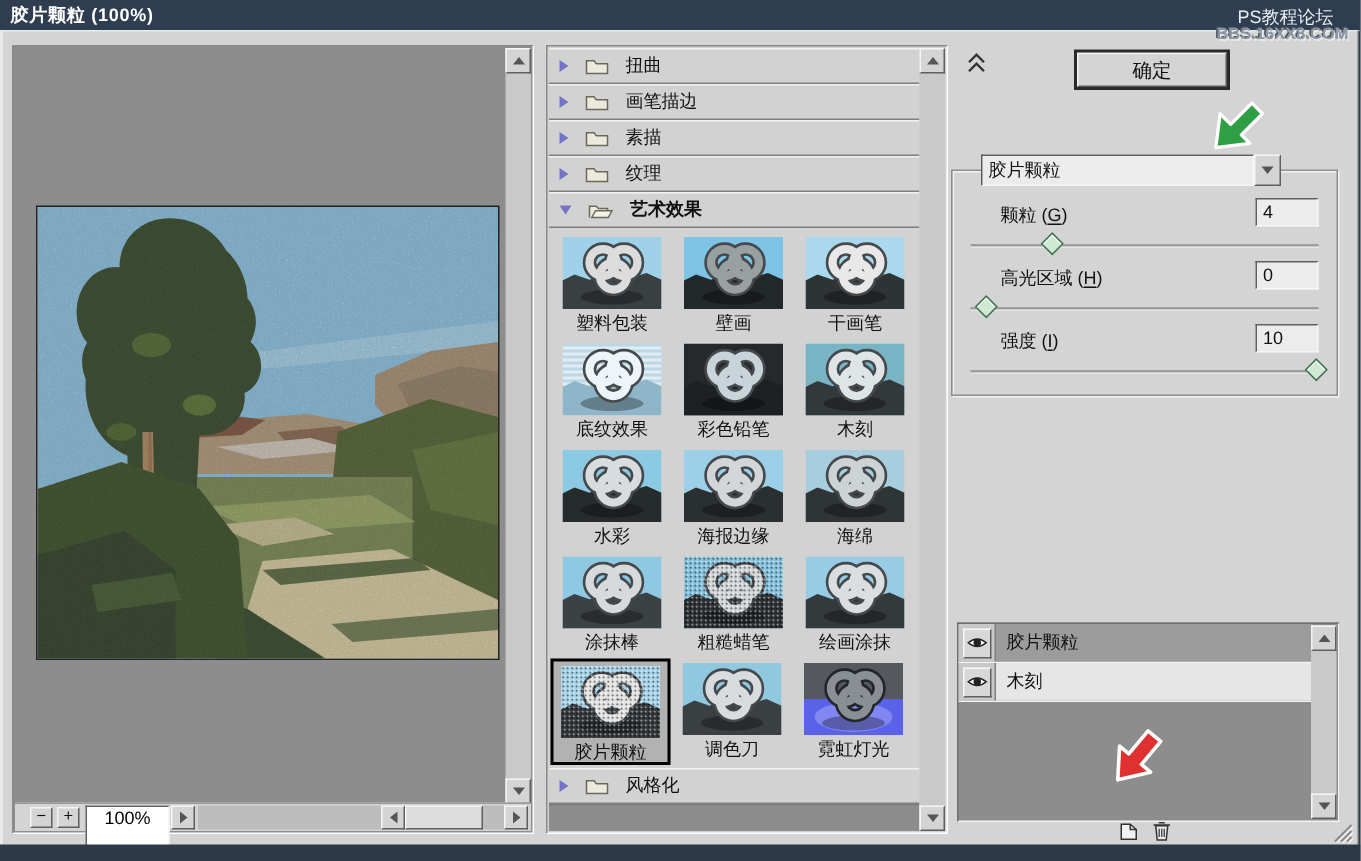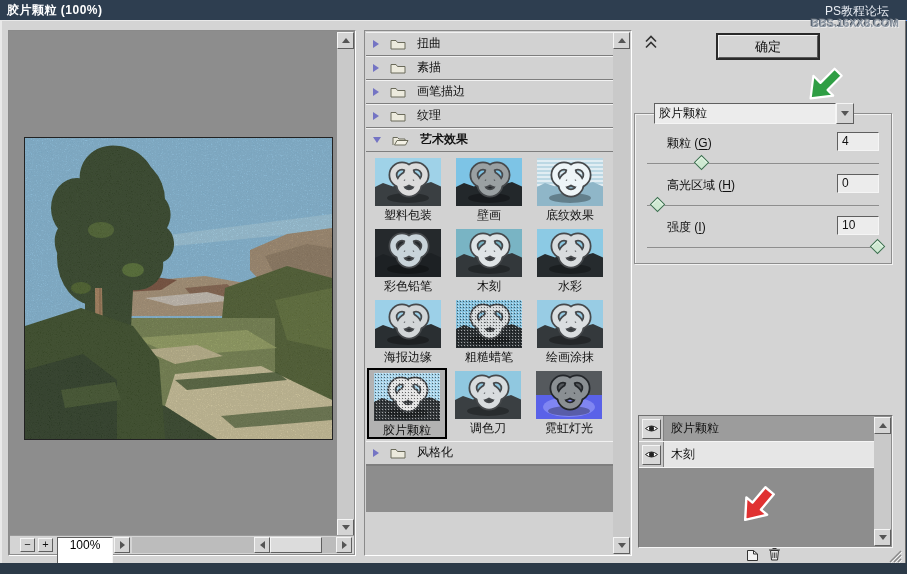--- a/index.html
+++ b/index.html
@@ -243,28 +243,28 @@
           <svg width="16" height="12" viewBox="0 0 16 12">
             <path d="M1 11 V2.5 H6 L7.5 4.5 H15 V11 Z" fill="#eceadd" stroke="#6a6a5a"></path>
           </svg>
           <span>扭曲</span>
         </div>
         <div class="cat-row">
           <span class="tri cat-tri-r"></span>
           <svg width="16" height="12" viewBox="0 0 16 12">
             <path d="M1 11 V2.5 H6 L7.5 4.5 H15 V11 Z" fill="#eceadd" stroke="#6a6a5a"></path>
           </svg>
-          <span>素描</span>
+          <span>画笔描边</span>
         </div>
         <div class="cat-row">
           <span class="tri cat-tri-r"></span>
           <svg width="16" height="12" viewBox="0 0 16 12">
             <path d="M1 11 V2.5 H6 L7.5 4.5 H15 V11 Z" fill="#eceadd" stroke="#6a6a5a"></path>
           </svg>
-          <span>画笔描边</span>
+          <span>素描</span>
         </div>
         <div class="cat-row">
           <span class="tri cat-tri-r"></span>
           <svg width="16" height="12" viewBox="0 0 16 12">
             <path d="M1 11 V2.5 H6 L7.5 4.5 H15 V11 Z" fill="#eceadd" stroke="#6a6a5a"></path>
           </svg>
           <span>纹理</span>
         </div>
         <div class="cat-row bold">
           <span class="tri cat-tri-d"></span>
@@ -303,20 +303,38 @@
                   <circle cx="27" cy="17" r="9" stroke="#46494c" stroke-width="9"></circle>
                   <circle cx="41" cy="17" r="9" stroke="#46494c" stroke-width="9"></circle>
                   <circle cx="34" cy="26" r="9" stroke="#46494c" stroke-width="9"></circle>
                   <circle cx="27" cy="17" r="9" stroke="#9aa0a2" stroke-width="5.5"></circle>
                   <circle cx="41" cy="17" r="9" stroke="#9aa0a2" stroke-width="5.5"></circle>
                   <circle cx="34" cy="26" r="9" stroke="#9aa0a2" stroke-width="5.5"></circle>
                 </g>
               </svg>
             </div>
             <div class="thumb-label">壁画</div>
+          </div>
+          <div class="thumb-cell">
+            <div class="thumb">
+              <svg width="66" height="48" viewBox="0 0 66 48">
+                <rect width="66" height="48" fill="#aad8ec"></rect>
+                <path d="M0 29 L8 25 L18 28.5 L30 23 L44 27.5 L56 24 L66 28.5 V48 H0 Z" fill="#2e3336"></path>
+                <ellipse cx="33" cy="40" rx="21" ry="5" fill="#000" opacity="0.3"></ellipse>
+                <g fill="none">
+                  <circle cx="27" cy="17" r="9" stroke="#46494c" stroke-width="9"></circle>
+                  <circle cx="41" cy="17" r="9" stroke="#46494c" stroke-width="9"></circle>
+                  <circle cx="34" cy="26" r="9" stroke="#46494c" stroke-width="9"></circle>
+                  <circle cx="27" cy="17" r="9" stroke="#e8e8e8" stroke-width="5.5"></circle>
+                  <circle cx="41" cy="17" r="9" stroke="#e8e8e8" stroke-width="5.5"></circle>
+                  <circle cx="34" cy="26" r="9" stroke="#e8e8e8" stroke-width="5.5"></circle>
+                </g>
+              </svg>
+            </div>
+            <div class="thumb-label">干画笔</div>
           </div>
           <div class="thumb-cell">
             <div class="thumb">
               <svg width="66" height="48" viewBox="0 0 66 48">
                 <rect width="66" height="48" fill="#bcd8e4"></rect>
                 <rect y="2" width="66" height="2" fill="#ffffff" opacity="0.55"></rect>
                 <rect y="6" width="66" height="2" fill="#ffffff" opacity="0.55"></rect>
                 <rect y="10" width="66" height="2" fill="#ffffff" opacity="0.55"></rect>
                 <rect y="14" width="66" height="2" fill="#ffffff" opacity="0.55"></rect>
                 <rect y="18" width="66" height="2" fill="#ffffff" opacity="0.55"></rect>
@@ -405,20 +423,56 @@
                   <circle cx="27" cy="17" r="9" stroke="#46494c" stroke-width="9"></circle>
                   <circle cx="41" cy="17" r="9" stroke="#46494c" stroke-width="9"></circle>
                   <circle cx="34" cy="26" r="9" stroke="#46494c" stroke-width="9"></circle>
                   <circle cx="27" cy="17" r="9" stroke="#d2d6d8" stroke-width="5.5"></circle>
                   <circle cx="41" cy="17" r="9" stroke="#d2d6d8" stroke-width="5.5"></circle>
                   <circle cx="34" cy="26" r="9" stroke="#d2d6d8" stroke-width="5.5"></circle>
                 </g>
               </svg>
             </div>
             <div class="thumb-label">海报边缘</div>
+          </div>
+          <div class="thumb-cell">
+            <div class="thumb">
+              <svg width="66" height="48" viewBox="0 0 66 48">
+                <rect width="66" height="48" fill="#a6cede"></rect>
+                <path d="M0 29 L8 25 L18 28.5 L30 23 L44 27.5 L56 24 L66 28.5 V48 H0 Z" fill="#2f3437"></path>
+                <ellipse cx="33" cy="40" rx="21" ry="5" fill="#000" opacity="0.3"></ellipse>
+                <g fill="none">
+                  <circle cx="27" cy="17" r="9" stroke="#46494c" stroke-width="9"></circle>
+                  <circle cx="41" cy="17" r="9" stroke="#46494c" stroke-width="9"></circle>
+                  <circle cx="34" cy="26" r="9" stroke="#46494c" stroke-width="9"></circle>
+                  <circle cx="27" cy="17" r="9" stroke="#cdd2d4" stroke-width="5.5"></circle>
+                  <circle cx="41" cy="17" r="9" stroke="#cdd2d4" stroke-width="5.5"></circle>
+                  <circle cx="34" cy="26" r="9" stroke="#cdd2d4" stroke-width="5.5"></circle>
+                </g>
+              </svg>
+            </div>
+            <div class="thumb-label">海绵</div>
+          </div>
+          <div class="thumb-cell">
+            <div class="thumb">
+              <svg width="66" height="48" viewBox="0 0 66 48">
+                <rect width="66" height="48" fill="#8fc8e2"></rect>
+                <path d="M0 29 L8 25 L18 28.5 L30 23 L44 27.5 L56 24 L66 28.5 V48 H0 Z" fill="#3c4144"></path>
+                <ellipse cx="33" cy="40" rx="21" ry="5" fill="#000" opacity="0.3"></ellipse>
+                <g fill="none">
+                  <circle cx="27" cy="17" r="9" stroke="#46494c" stroke-width="9"></circle>
+                  <circle cx="41" cy="17" r="9" stroke="#46494c" stroke-width="9"></circle>
+                  <circle cx="34" cy="26" r="9" stroke="#46494c" stroke-width="9"></circle>
+                  <circle cx="27" cy="17" r="9" stroke="#d6dadc" stroke-width="5.5"></circle>
+                  <circle cx="41" cy="17" r="9" stroke="#d6dadc" stroke-width="5.5"></circle>
+                  <circle cx="34" cy="26" r="9" stroke="#d6dadc" stroke-width="5.5"></circle>
+                </g>
+              </svg>
+            </div>
+            <div class="thumb-label">涂抹棒</div>
           </div>
           <div class="thumb-cell">
             <div class="thumb">
               <svg width="66" height="48" viewBox="0 0 66 48">
                 <rect width="66" height="48" fill="#86c2de"></rect>
                 <path d="M0 29 L8 25 L18 28.5 L30 23 L44 27.5 L56 24 L66 28.5 V48 H0 Z" fill="#2c3134"></path>
                 <ellipse cx="33" cy="40" rx="21" ry="5" fill="#000" opacity="0.3"></ellipse>
                 <g fill="none">
                   <circle cx="27" cy="17" r="9" stroke="#46494c" stroke-width="9"></circle>
                   <circle cx="41" cy="17" r="9" stroke="#46494c" stroke-width="9"></circle>

